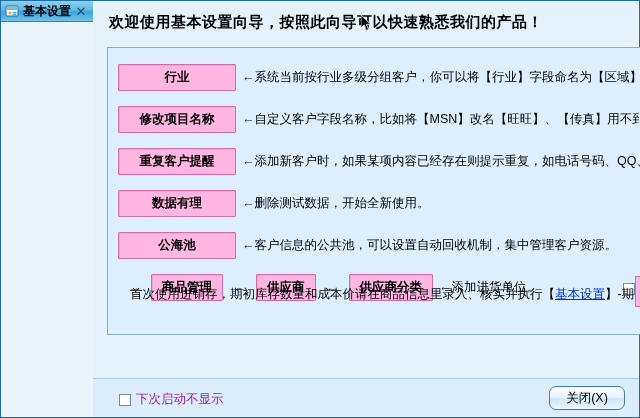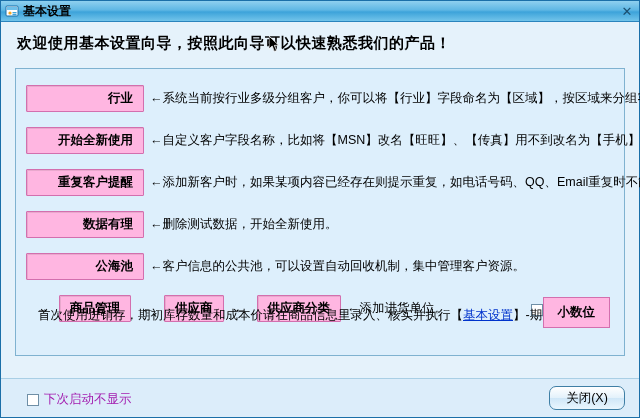--- a/index.html
+++ b/index.html
@@ -14,21 +14,21 @@
     overflow: hidden;
   }
   .window {
     position: relative;
     width: 640px;
     height: 418px;
     box-sizing: border-box;
     border: 1px solid #1b6fa8;
     background: #e9f4fb;
     display: flex;
-    flex-direction: column;
+    flex-direction: row;
   }
   
   .titlebar {
     height: 20px;
     background: linear-gradient(to bottom, #8fd0ef 0%, #5fb7e4 45%, #3da3da 55%, #72c4ea 100%);
     border-bottom: 1px solid #2a84bd;
     display: flex;
     align-items: center;
     padding: 0 2px 0 4px;
     flex: 0 0 auto;
@@ -92,21 +92,21 @@
     border: 1px solid #d36fae;
     color: #000;
     font-size: 12.5px;
     font-weight: bold;
     padding: 4px 10px;
     text-align: center;
     white-space: nowrap;
     box-shadow: 1px 1px 0 #e9a8cd inset;
     border-radius: 1px;
   }
-  .pink-btn.wide { min-width: 96px; text-align: right; }
+  .pink-btn.wide { min-width: 96px; }
   .desc {
     font-size: 12.5px;
     color: #000;
     margin-left: 6px;
     white-space: nowrap;
   }
   .arrow-mid {
     font-size: 13px;
     color: #000;
     margin: 0 10px;
@@ -220,21 +220,21 @@
     <div class="headline">欢迎使用基本设置向导，按照此向导可以快速熟悉我们的产品！</div>
 
     <div class="panel">
 
       <div class="row" style="top:16px;">
         <div class="pink-btn wide">行业</div>
         <div class="desc">←系统当前按行业多级分组客户，你可以将【行业】字段命名为【区域】，按区域来分组客户。</div>
       </div>
 
       <div class="row" style="top:58px;">
-        <div class="pink-btn wide">开始全新使用</div>
+        <div class="pink-btn wide">修改项目名称</div>
         <div class="desc">←自定义客户字段名称，比如将【MSN】改名【旺旺】、【传真】用不到改名为【手机】。</div>
       </div>
 
       <div class="row" style="top:100px;">
         <div class="pink-btn wide">重复客户提醒</div>
         <div class="desc">←添加新客户时，如果某项内容已经存在则提示重复，如电话号码、QQ、Email重复时不能录入。</div>
       </div>
 
       <div class="row" style="top:184px;">
         <div class="pink-btn wide">公海池</div>

